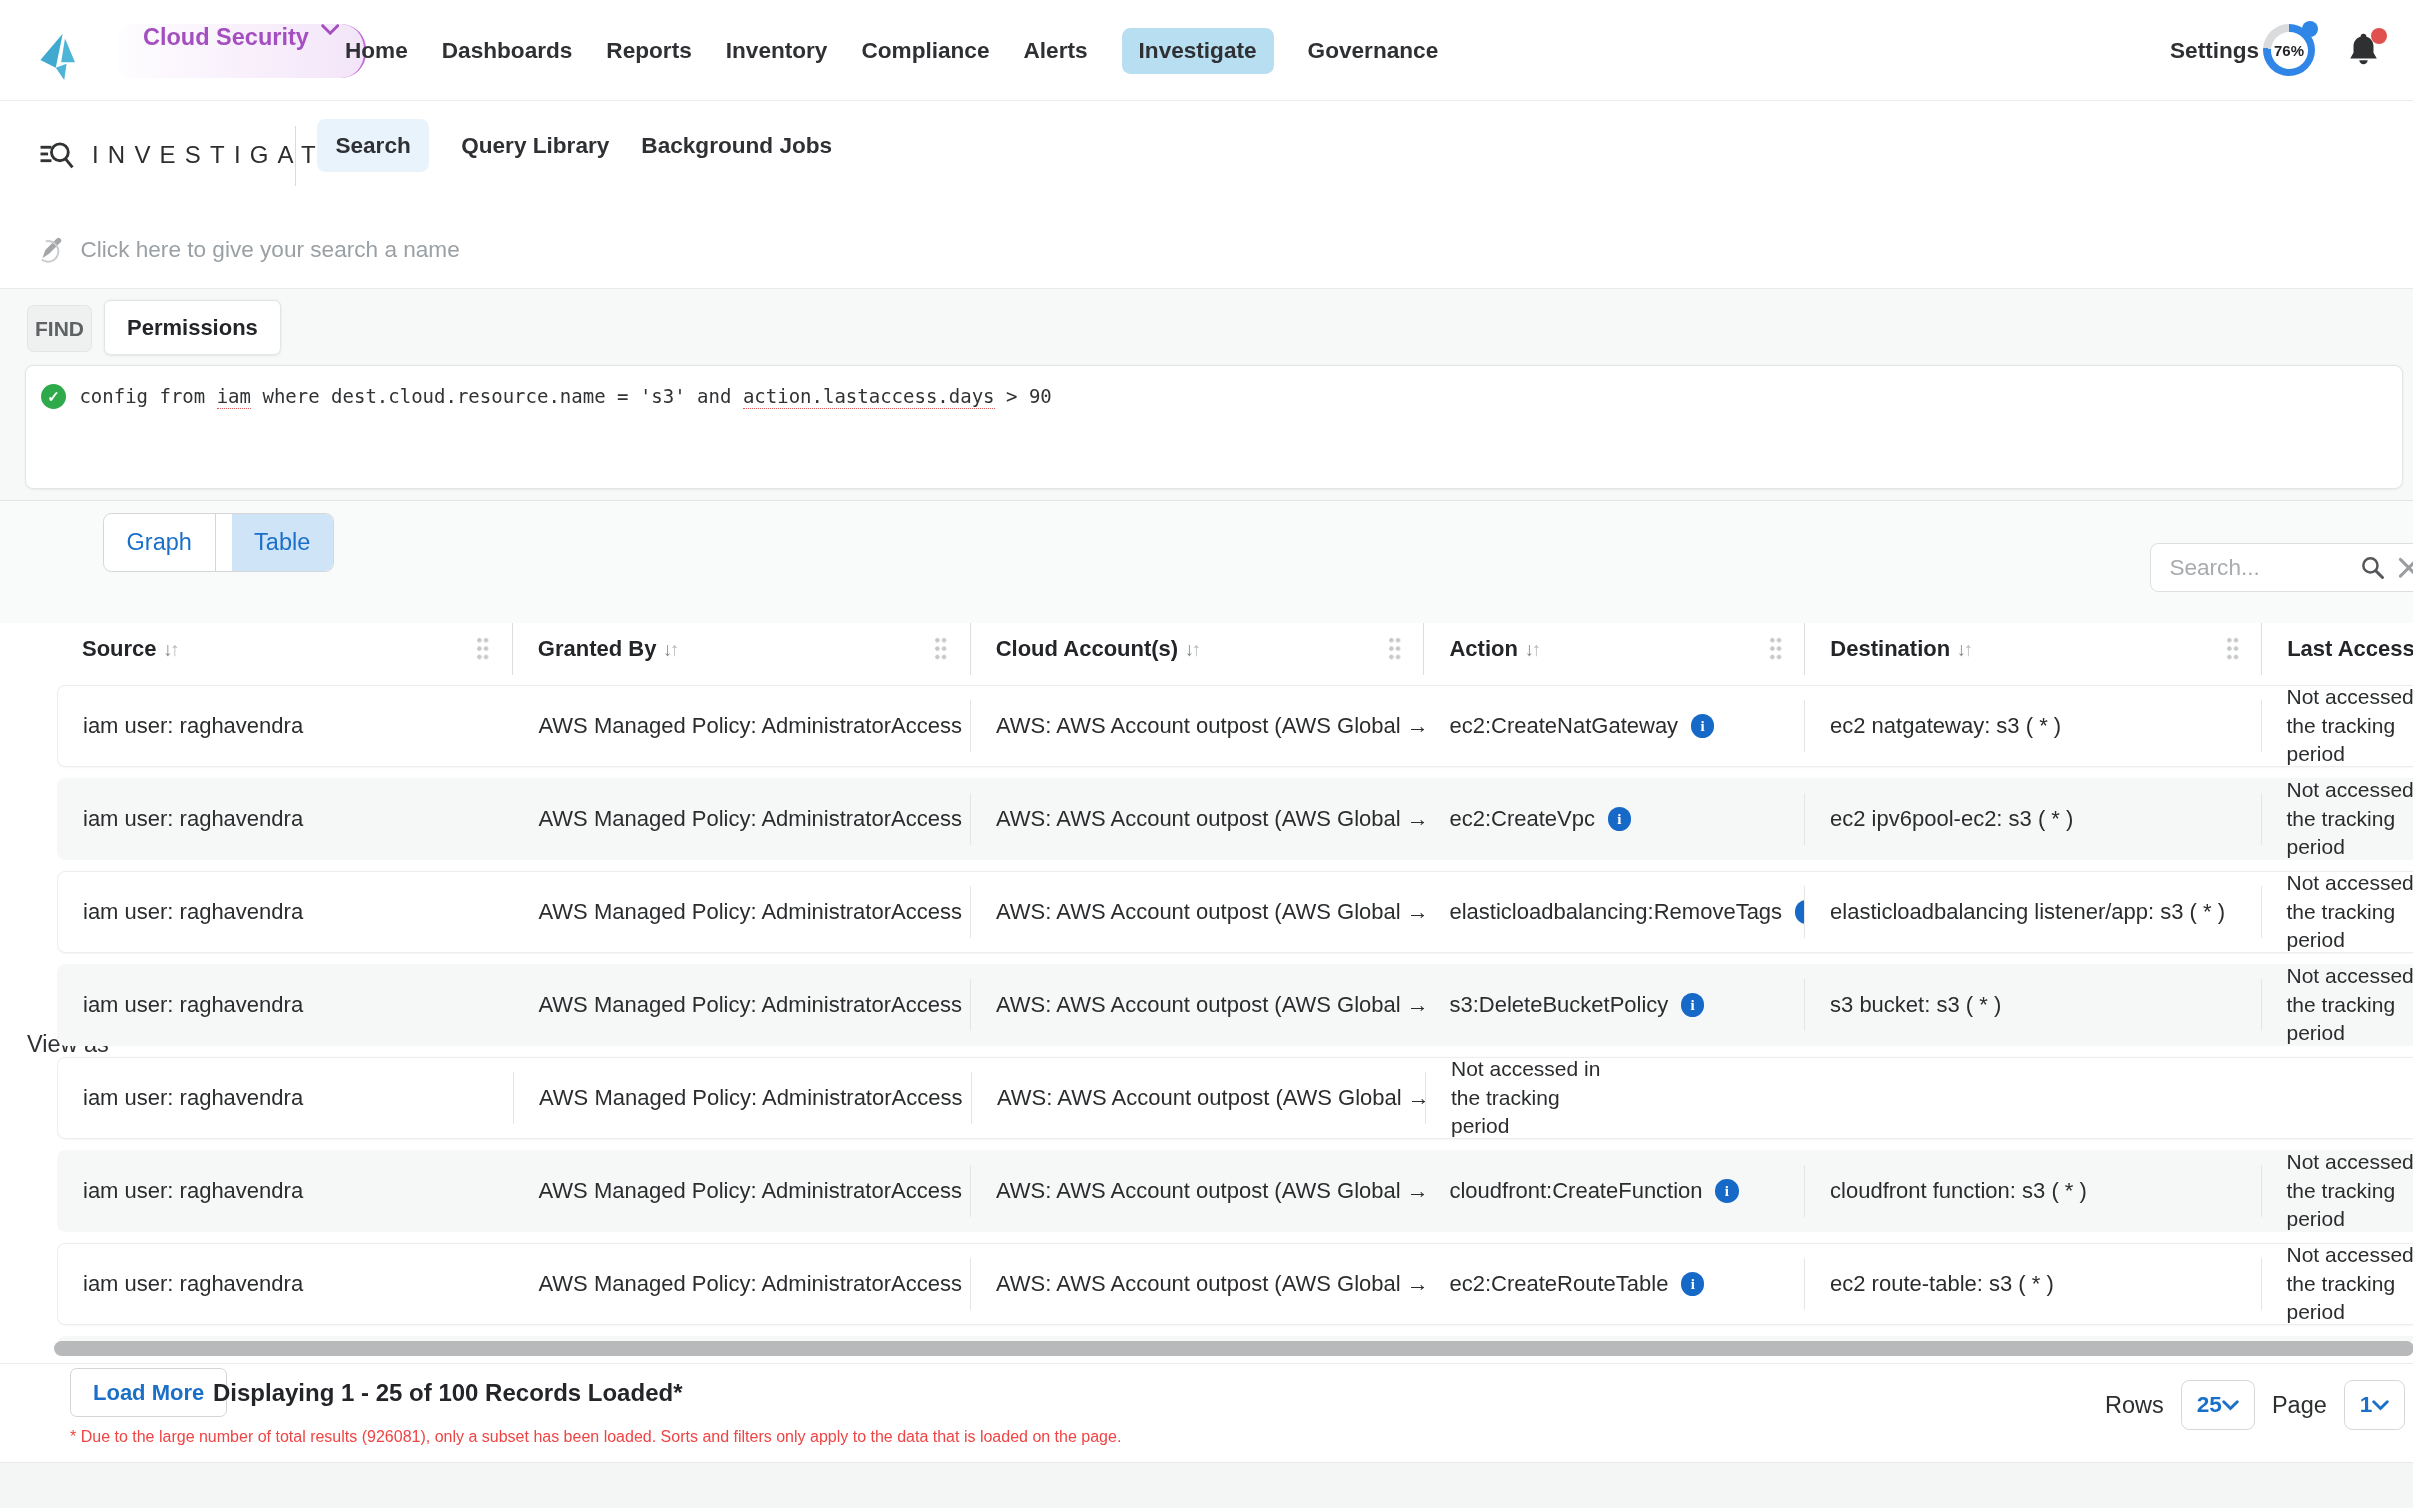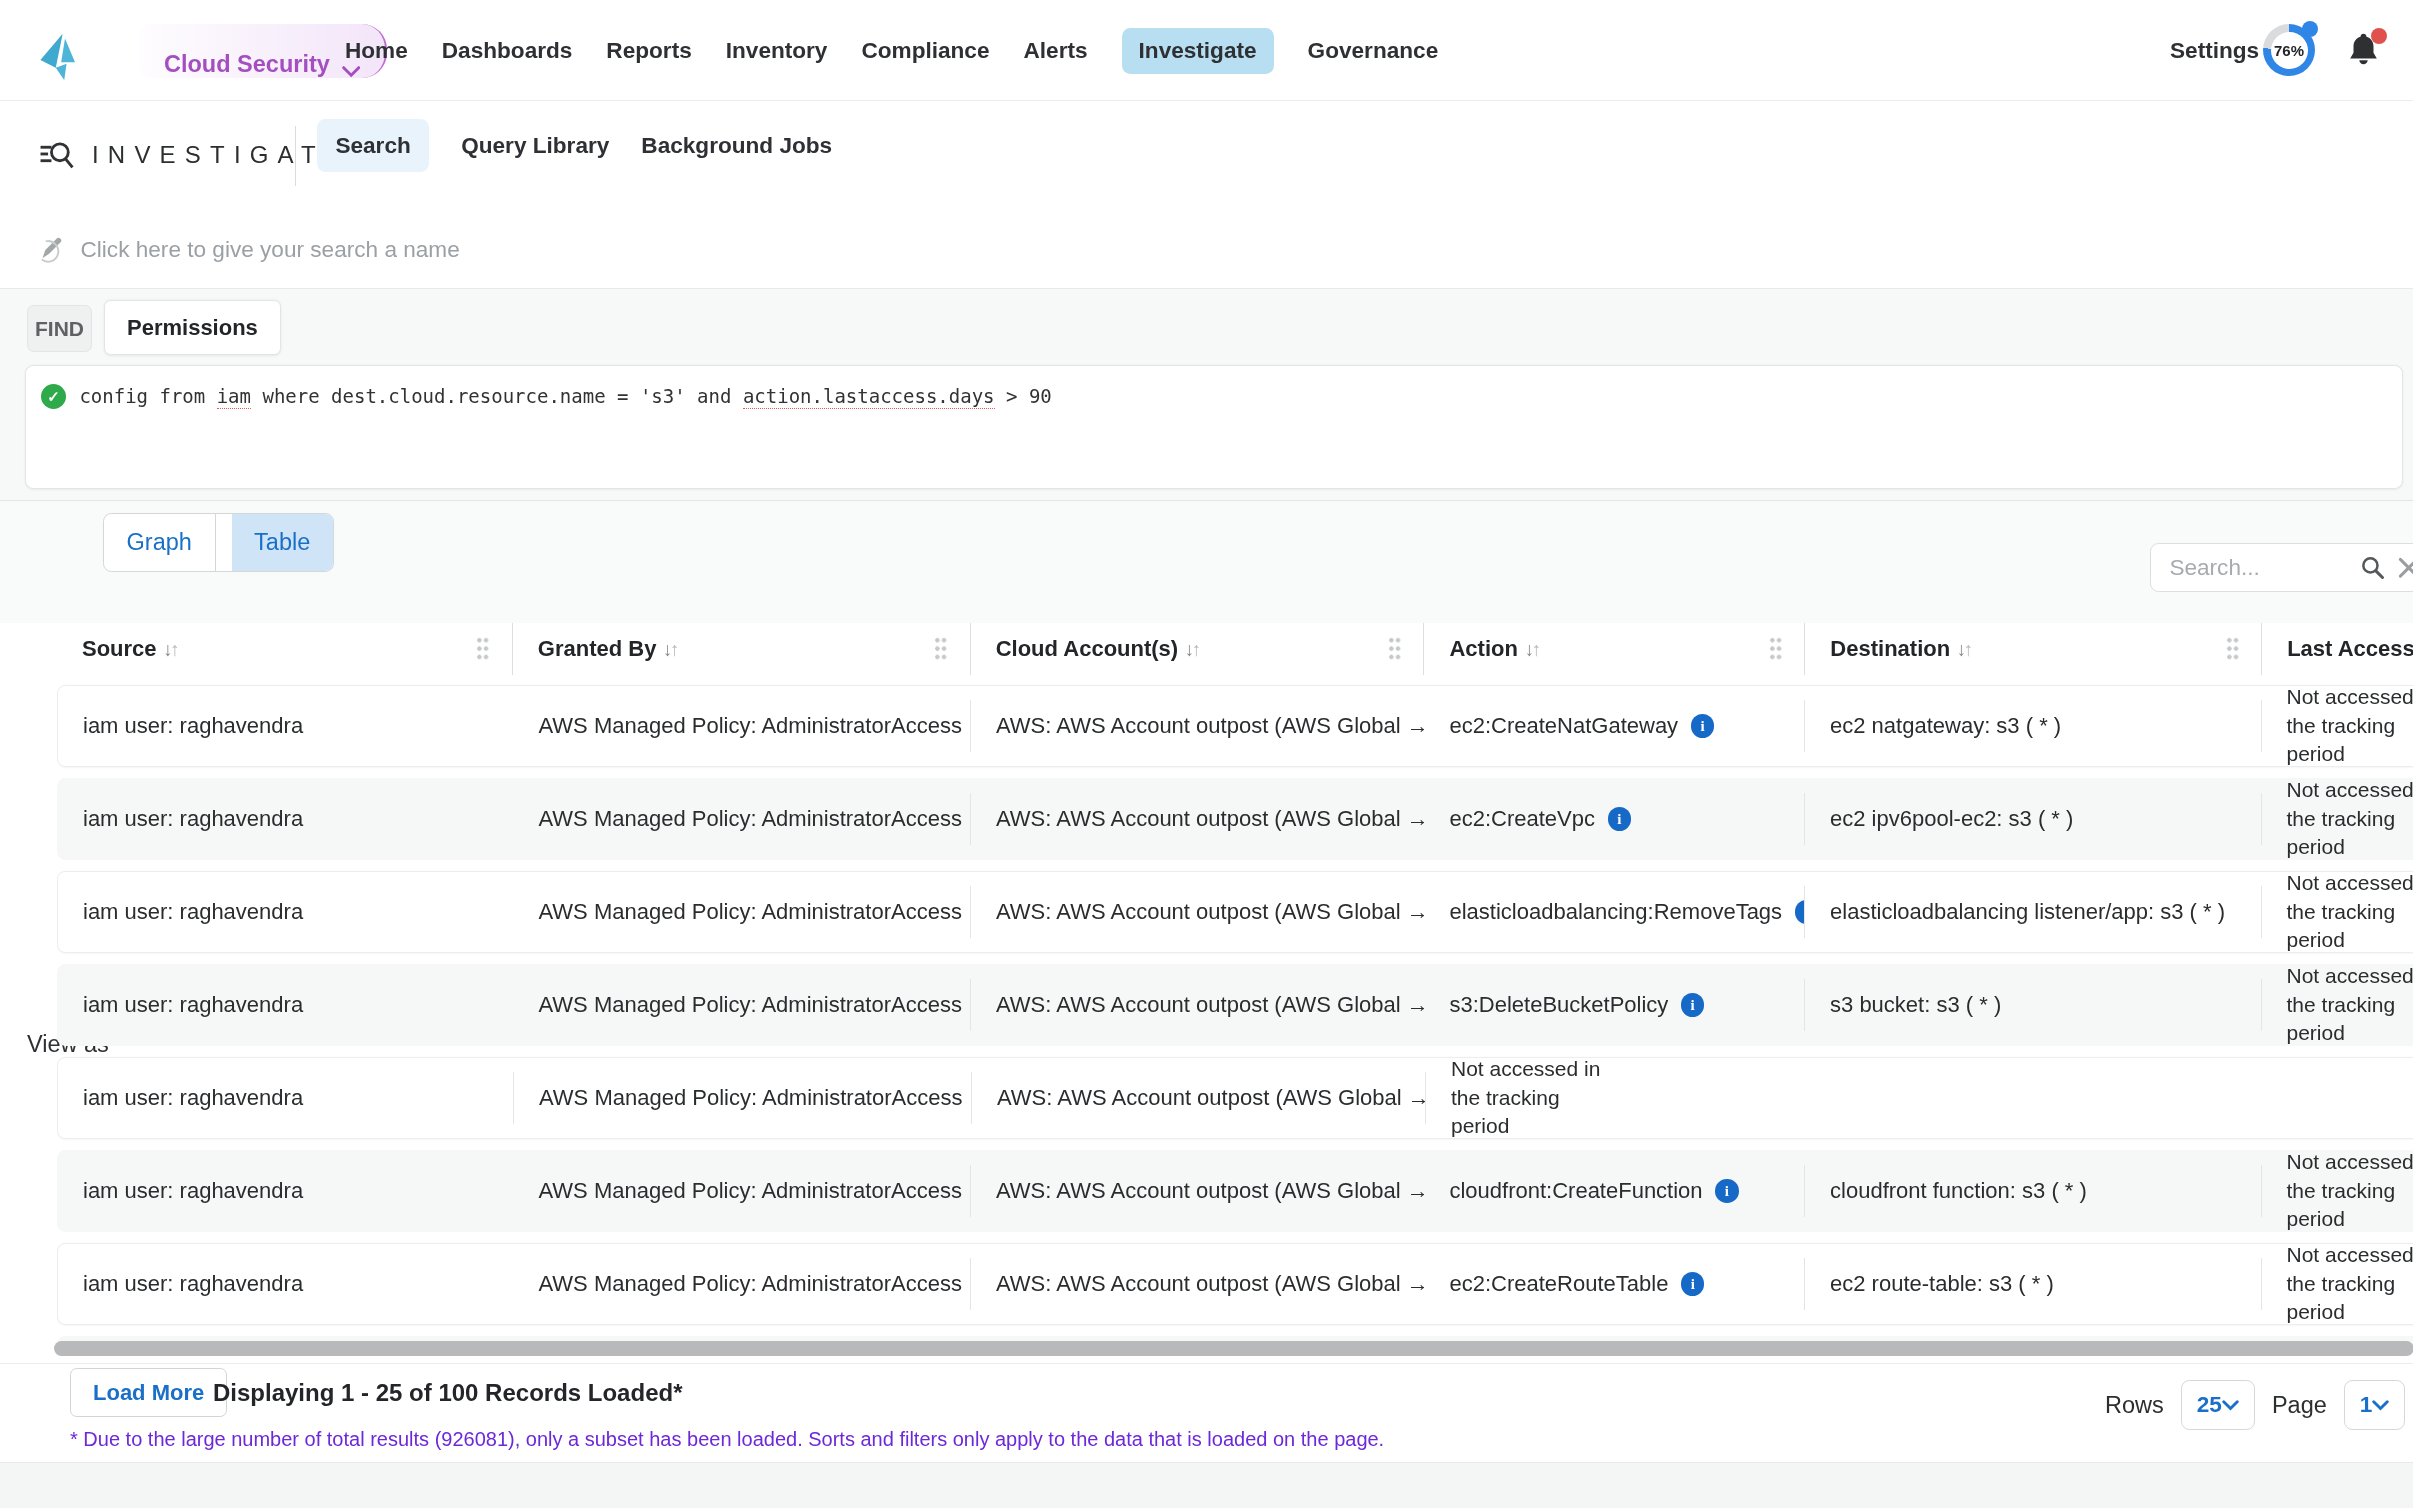--- a/index.html
+++ b/index.html
@@ -3,22 +3,22 @@
 <meta charset="utf-8">
 <style>
   * { margin:0; padding:0; box-sizing:border-box; }
   html,body { width:2413px; height:1508px; overflow:hidden; background:#fff;
     font-family:"Liberation Sans", sans-serif; color:#2b2d2f; }
 
   
   .topnav { position:absolute; left:0; top:0; width:2413px; height:101px; background:#fff;
     border-bottom:0.8px solid #ebeced; }
   .logo { position:absolute; left:30px; top:20px; }
-  .prod-pill { position:absolute; left:139px; top:23.5px; height:54px; padding:0 25px;
-    display:flex; align-items:flex-end; gap:11.7px; cursor:pointer;
+  .prod-pill { position:absolute; left:118px; top:23.5px; height:54px; padding:0 25px;
+    display:flex; align-items:flex-start; gap:11.7px; cursor:pointer;
     background:linear-gradient(90deg, rgba(248,240,252,.15), #f3e5f9);
     border-right:2.5px solid #c06ad6; border-radius:11.7px 25px 25px 11.7px; }
   .prod-pill span { color:#a44fc0; font-size:23.5px; font-weight:700; }
   .nav-items { position:absolute; left:345px; top:0; height:101px; display:flex; align-items:center; gap:34px; }
   .nav-item { font-size:22.6px; font-weight:600; color:#2e3033; padding:10px 0; cursor:pointer; white-space:nowrap; }
   .nav-item.active { background:#b7dff1; border-radius:8.4px; padding:10px 17px; }
   .settings { position:absolute; left:2170px; top:0; height:101px; display:flex; align-items:center;
     font-size:22.6px; font-weight:600; color:#2e3033; cursor:pointer; }
   .ring { position:absolute; left:2263px; top:24px; width:52px; height:52px; border-radius:50%;
     background:conic-gradient(#2f86e6 0deg 274deg, #d9dbdc 274deg 360deg);
@@ -103,21 +103,21 @@
     font-family:"Liberation Serif", serif; cursor:pointer; }
   .sliver { height:82px; }
 
   
   .hscroll { position:absolute; left:54px; top:1341px; width:2360px; height:15px; }
   .hscroll .thumb { width:100%; height:100%; background:#b7b9bb; border-radius:7.5px; cursor:grab; }
   .foot-line { position:absolute; left:0; top:1363px; width:2413px; height:0.8px; background:#ececed; }
   .load-more { position:absolute; left:70px; top:1368px; height:49px; padding:0 22px; display:flex; align-items:center;
     background:#fff; border:0.8px solid #d2d4d5; border-radius:6.7px; font-size:22px; font-weight:600; color:#1a6fc8; cursor:pointer; }
   .displaying { position:absolute; left:213px; top:1379px; font-size:24px; font-weight:600; color:#232528; }
-  .note { position:absolute; left:70px; top:1428px; font-size:20px; color:#6d28d9; }
+  .note { position:absolute; left:70px; top:1428px; font-size:16px; color:#ef4444; }
   .pager { position:absolute; left:2105px; top:1379px; height:52px; display:flex; align-items:center; gap:17px; }
   .pager .plabel { font-size:23.5px; color:#2c2e30; }
   .dropdown { height:50px; padding:0 15px; display:flex; align-items:center; background:#fff;
     border:0.8px solid #d5d7d8; border-radius:8.4px; cursor:pointer; }
   .dropdown b { font-size:22.6px; font-weight:600; color:#1a6fc8; }
   .bottom-strip { position:absolute; left:0; top:1462px; width:2413px; height:46px; background:#f4f5f5;
     border-top:0.8px solid #e8e9ea; }
 </style>
 </head>
 <body>

